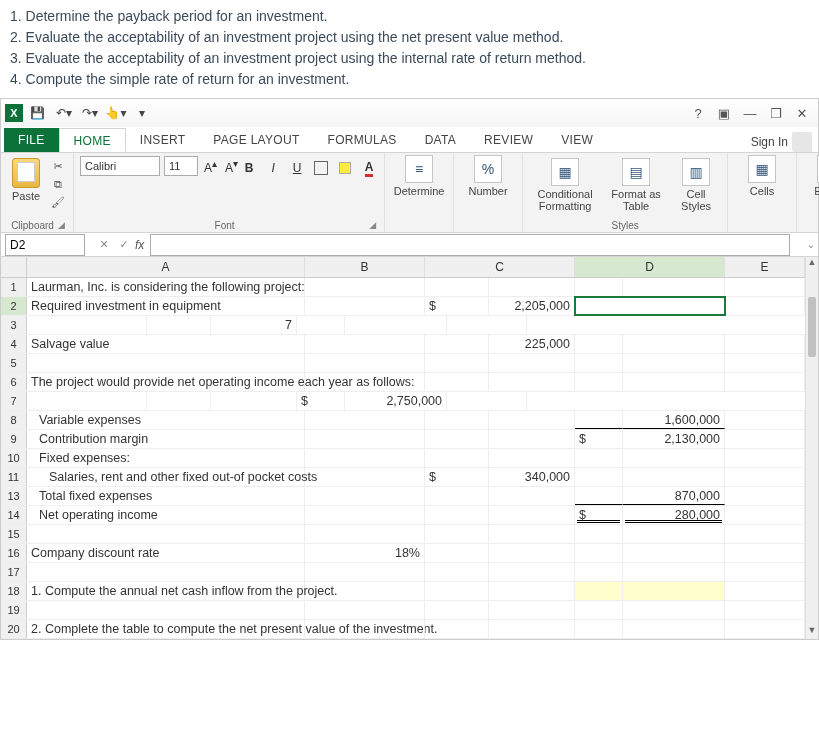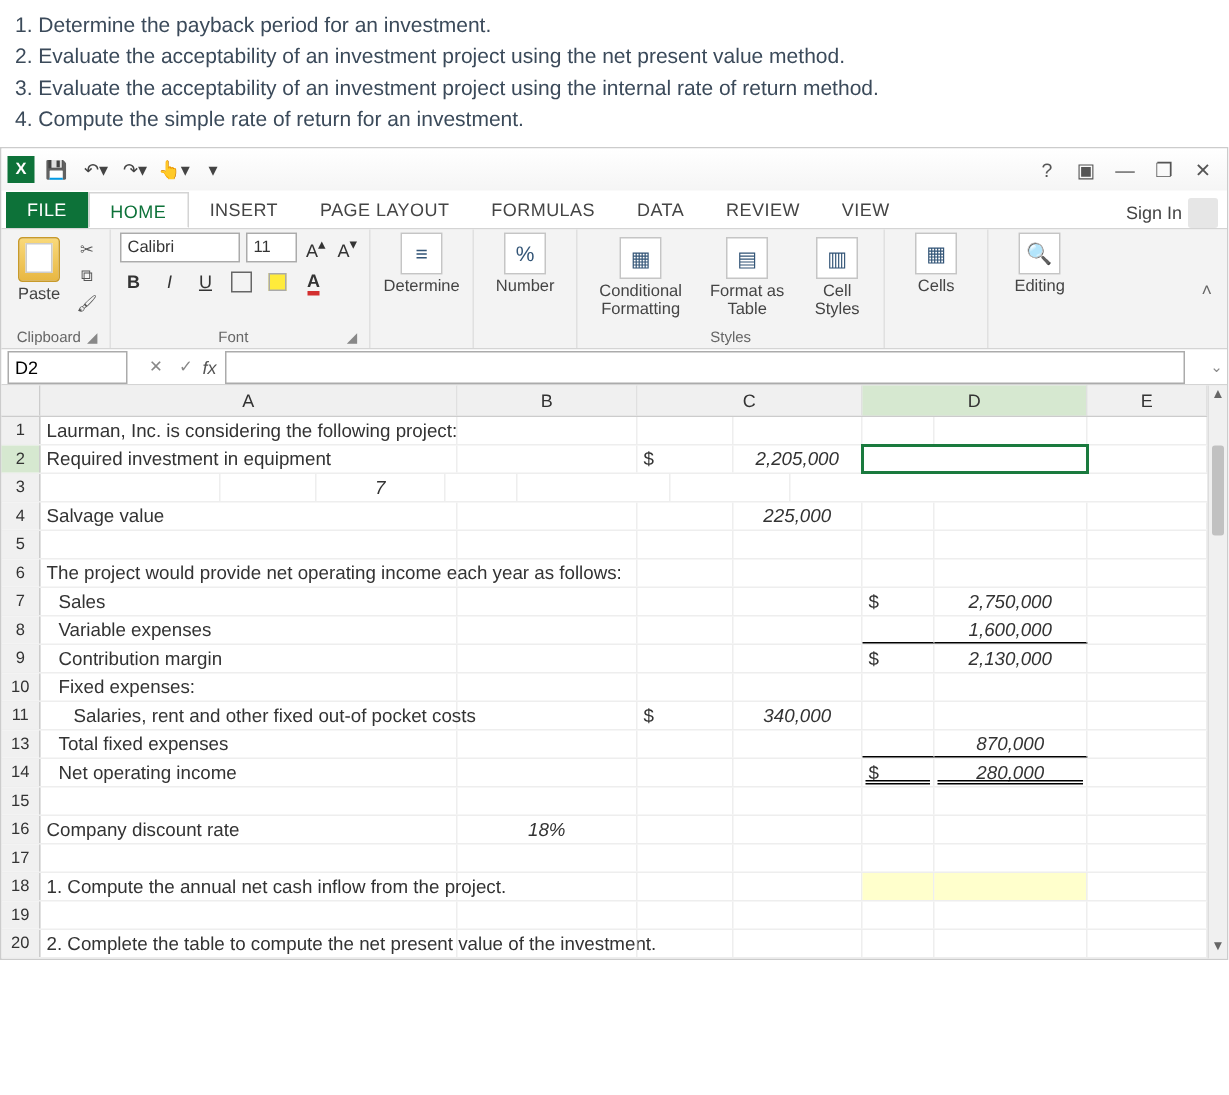--- a/index.html
+++ b/index.html
@@ -65,21 +65,21 @@
   .col-headers { display:flex; background:#f0f0f0; border-bottom:1px solid #ccc;}
   .corner { width:26px; height:20px; border-right:1px solid #ccc; background:#f0f0f0;}
   .col-h { height:20px; line-height:20px; text-align:center; font-size:12px; color:#333; border-right:1px solid #e0e0e0; background:#f0f0f0;}
   .col-h.sel { background:#d6e8d0; }
   .cA{width:278px;} .cB{width:120px;} .cC{width:64px;} .cCv{width:86px;} .cD{width:48px;} .cDv{width:102px;} .cE{width:80px;}
   
   .grid-row{ display:flex; height:19px; border-bottom:1px solid #eee;}
   .row-h{ width:26px; text-align:center; font-size:11px; color:#333; background:#f0f0f0; border-right:1px solid #ccc; line-height:19px;}
   .row-h.sel{ background:#d6e8d0;}
   .cell{ border-right:1px solid #eee; padding:0 4px; font-size:12.5px; line-height:19px; white-space:nowrap; overflow:visible;}
-  .cell.num{ text-align:center;font-style:italic;}
+  .cell.num{ text-align:right;}
   .indent1{ padding-left:12px;}
   .indent2{ padding-left:22px;}
   .underline-s{ border-bottom:1px solid #000 !important;}
   .underline-d{ position:relative;}
   .underline-d:after{content:"";position:absolute;left:2px;right:2px;bottom:1px;border-bottom:3px double #000;}
   .active-cell{ outline:2px solid #1a7a3e; outline-offset:-1px; background:#fff;}
   .hl-yellow{ background:#ffffcc;}
   
   .vscroll{ width:14px; background:#f0f0f0; border-left:1px solid #ddd; position:relative;}
   .vthumb{ position:absolute; top:40px; left:2px; right:2px; height:60px; background:#c1c1c1; border-radius:2px;}
@@ -141,21 +141,21 @@
         <div class="clip-side">
           <span class="mini-btn">✂</span>
           <span class="mini-btn">⧉</span>
           <span class="mini-btn">🖌</span>
         </div>
       </div>
       <div class="label"><span>Clipboard</span><span class="dialog-launch">◢</span></div>
     </div>
 
     <div class="ribbon-group">
-      <div style="display:flex;flex-direction:column;">
+      <div style="display:flex;flex-direction:row;">
         <div class="font-row1">
           <div class="font-name">Calibri</div>
           <div class="font-size">11</div>
           <span class="aa">A<sup>▴</sup></span>
           <span class="aa">A<sup>▾</sup></span>
         </div>
         <div class="font-row2">
           <span class="fmt-btn b">B</span>
           <span class="fmt-btn i">I</span>
           <span class="fmt-btn u">U</span>
@@ -306,21 +306,20 @@
           <div class="cell cB"></div>
           <div class="cell" style="width:64px"></div>
           <div class="cell num" style="width:86px"></div>
           <div class="cell" style="width:48px"></div>
           <div class="cell num" style="width:102px"></div>
           <div class="cell cE"></div>
         </div>
 
       <div class="grid-row">
           <div class="row-h">7</div>
-          <div class="cell cA indent1">Sales</div>
           <div class="cell cB"></div>
           <div class="cell" style="width:64px"></div>
           <div class="cell num" style="width:86px"></div>
           <div class="cell" style="width:48px">$</div>
           <div class="cell num" style="width:102px">2,750,000</div>
           <div class="cell cE"></div>
         </div>
 
       <div class="grid-row">
           <div class="row-h">8</div>

